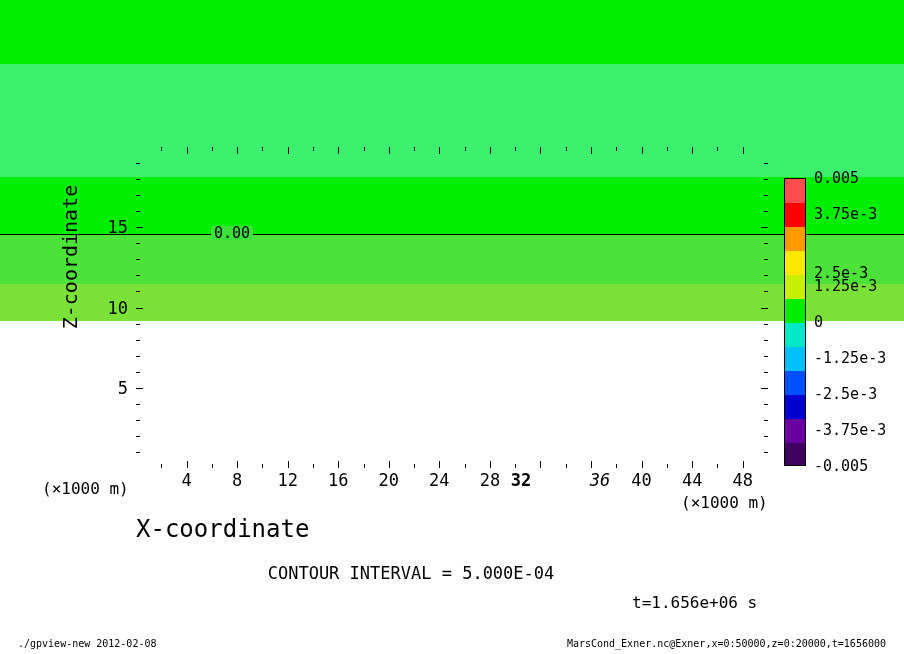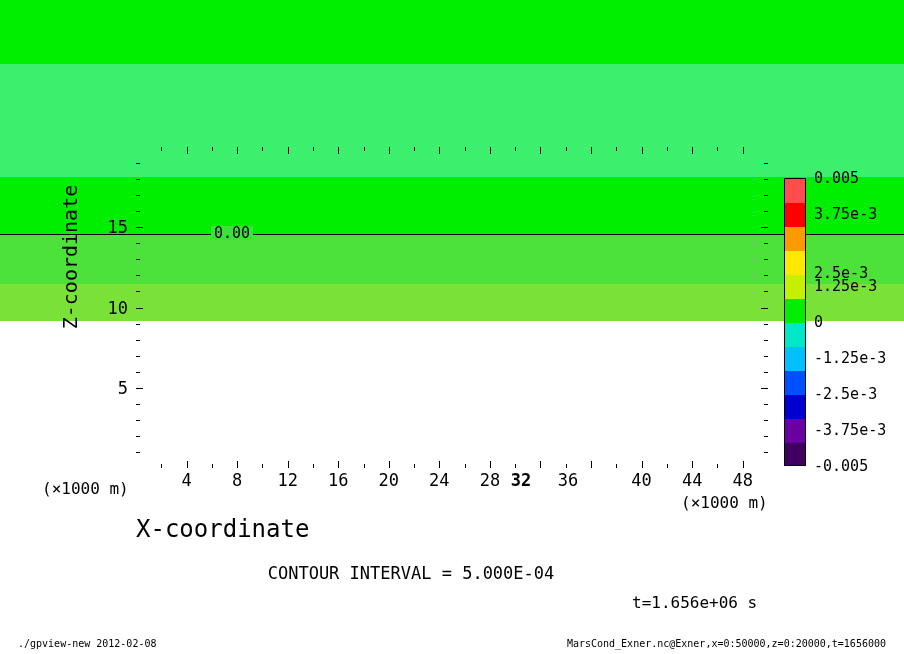--- a/index.html
+++ b/index.html
@@ -219,21 +219,21 @@
 <div class="tick-v abs" style="left: 439.36px; top: 461px;"></div>
 <div class="xtick-label" style="left: 439.36px;">24</div>
 <div class="tick-v abs" style="left: 489.92px; top: 147px;"></div>
 <div class="tick-v abs" style="left: 489.92px; top: 461px;"></div>
 <div class="xtick-label" style="left: 489.92px;">28</div>
 <div class="tick-v abs" style="left: 540.48px; top: 147px;"></div>
 <div class="tick-v abs" style="left: 540.48px; top: 461px;"></div>
 <div class="xtick-label" style="left: 521px; font-weight: bold;">32</div>
 <div class="tick-v abs" style="left: 591.04px; top: 147px;"></div>
 <div class="tick-v abs" style="left: 591.04px; top: 461px;"></div>
-<div class="xtick-label" style="left: 568px;">36</div>
+<div class="xtick-label" style="left: 600px; font-style: italic;">36</div>
 <div class="tick-v abs" style="left: 641.6px; top: 147px;"></div>
 <div class="tick-v abs" style="left: 641.6px; top: 461px;"></div>
 <div class="xtick-label" style="left: 641.6px;">40</div>
 <div class="tick-v abs" style="left: 692.16px; top: 147px;"></div>
 <div class="tick-v abs" style="left: 692.16px; top: 461px;"></div>
 <div class="xtick-label" style="left: 692.16px;">44</div>
 <div class="tick-v abs" style="left: 742.72px; top: 147px;"></div>
 <div class="tick-v abs" style="left: 742.72px; top: 461px;"></div>
 <div class="xtick-label" style="left: 742.72px;">48</div>
 <div class="tick-v abs" style="left: 161.28px; height: 4px; top: 147px;"></div>

